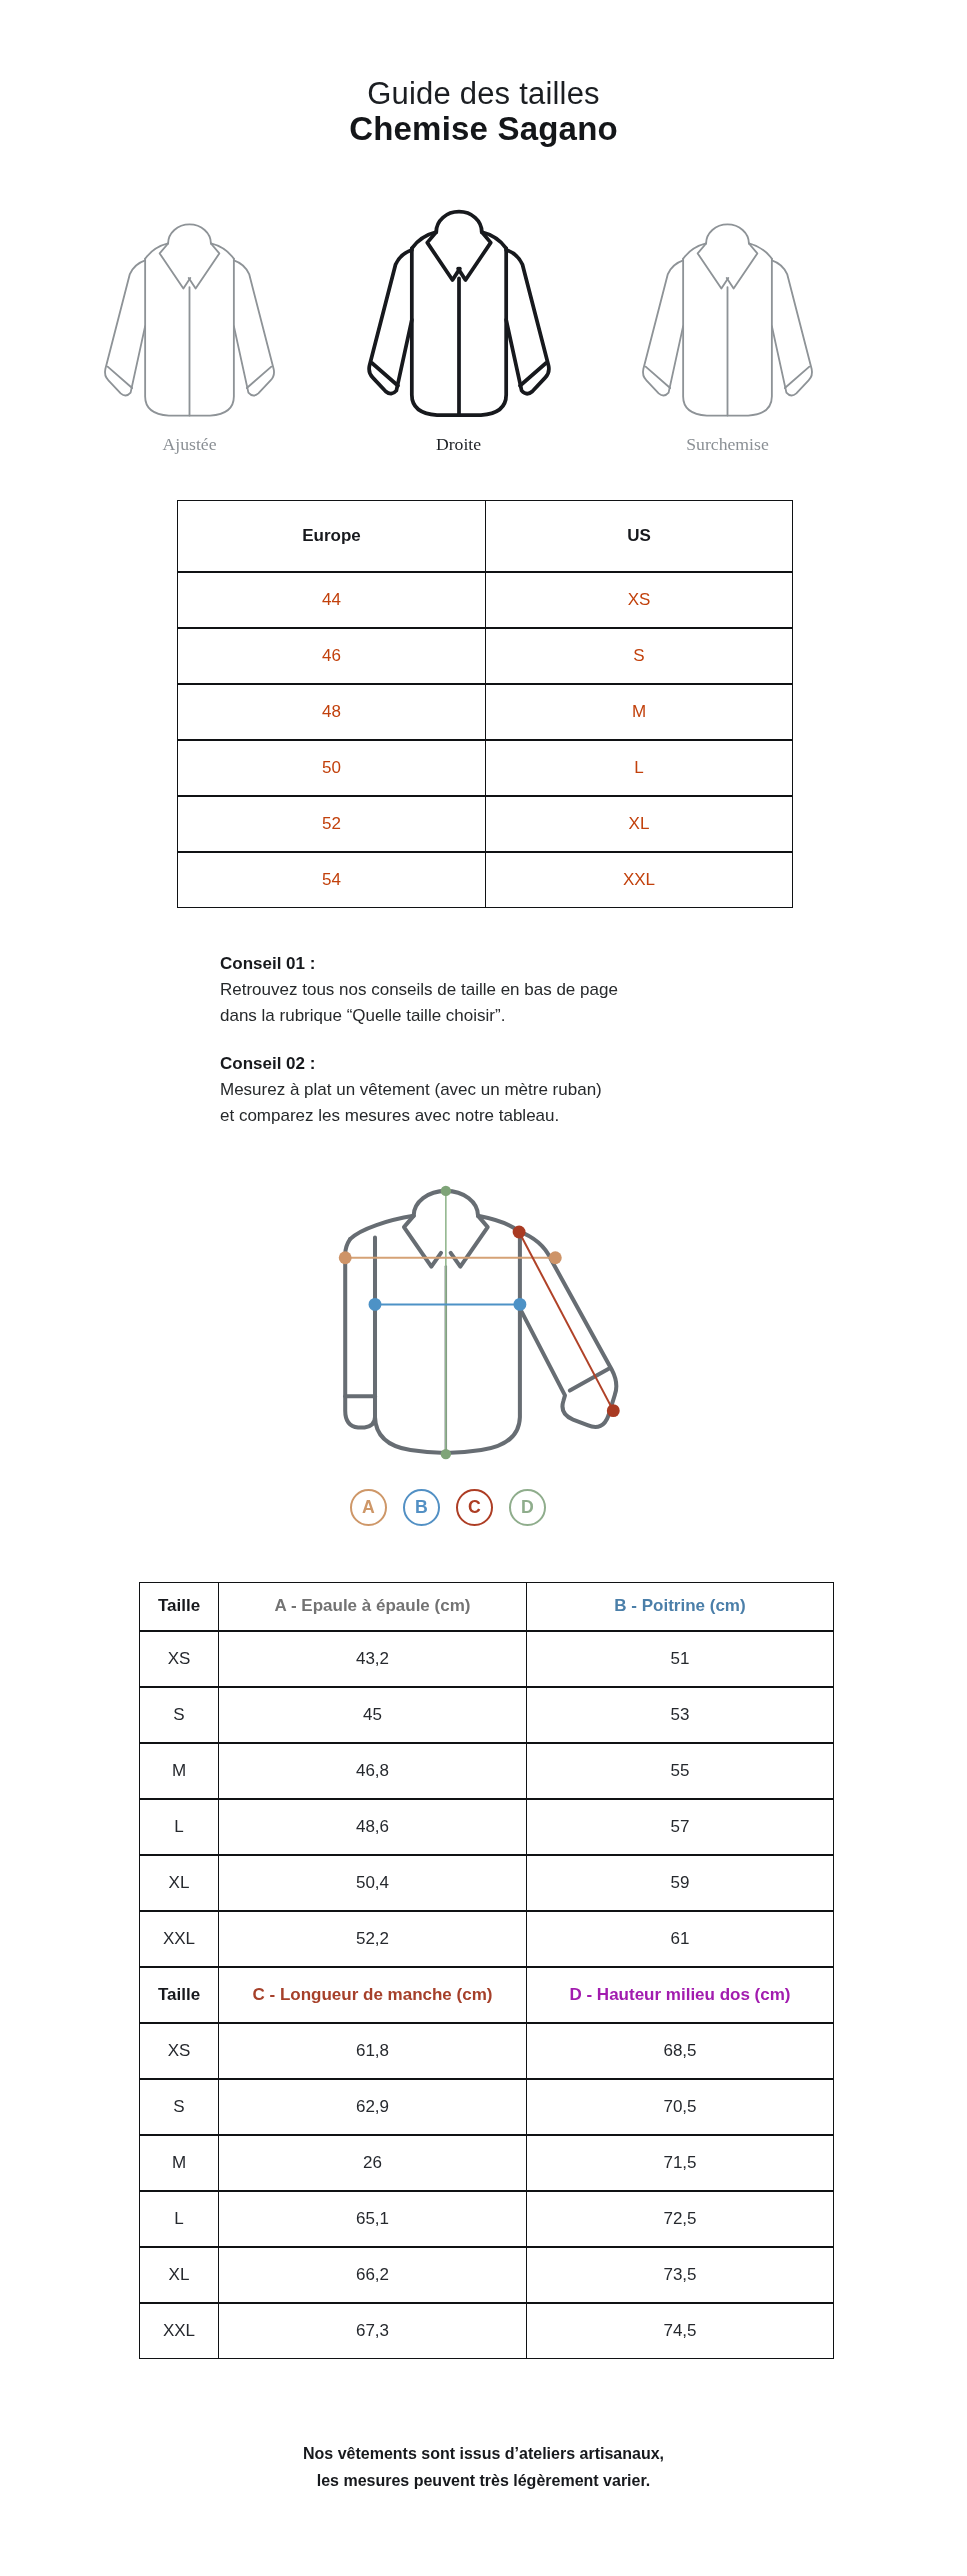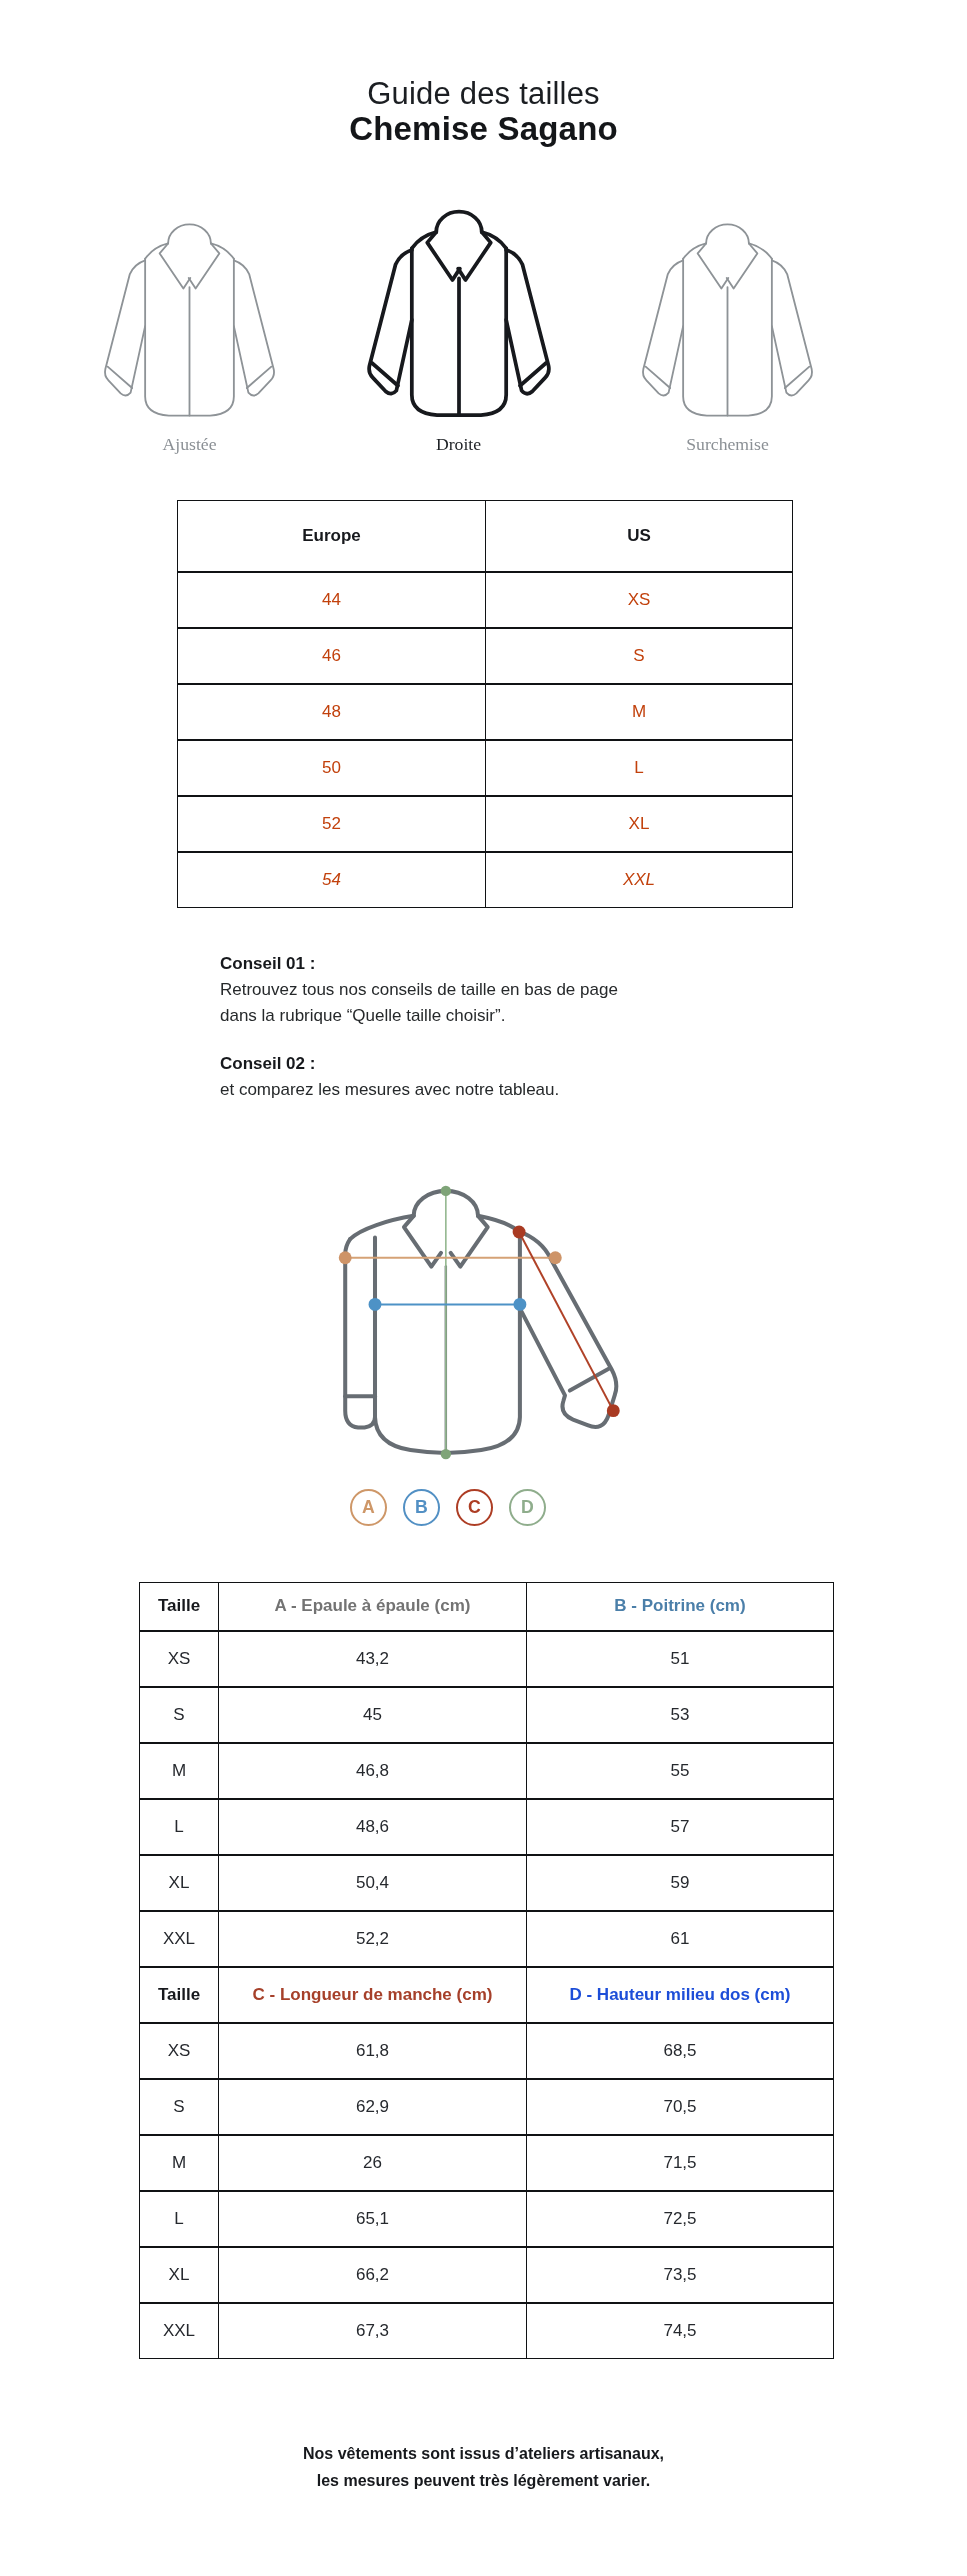--- a/index.html
+++ b/index.html
@@ -26,21 +26,21 @@
 
   
   table { border-collapse:collapse; table-layout:fixed; background:#fff; }
   th, td { text-align:center; vertical-align:middle; font-size:17px; border-left:1.6px solid #101214; }
   th { font-weight:700; }
   tr > :first-child { border-left:1.6px solid #101214; }
 
   .conv-table { top:500px; left:177px; width:615px; border:1.6px solid #101214; }
   .conv-table th { height:71px; border-bottom:2.4px solid #101214; }
   .conv-table td { height:56px; border-bottom:2.4px solid #101214; color:#c2410c; }
-  .conv-table tr:last-child td { border-bottom:none;font-style:italic; }
+  .conv-table tr:last-child td { border-bottom:none; }
 
   .meas-table { top:1582px; left:139px; width:694px; border:1.6px solid #101214; }
   .meas-table th.h1 { height:48px; border-bottom:2.4px solid #101214; }
   .meas-table th.h2 { height:56px; border-bottom:2.4px solid #101214; }
   .meas-table td { height:56px; border-bottom:2.4px solid #101214; color:#26292e; }
   .meas-table tr:last-child td { border-bottom:none; }
 
   
   .tips { top:951px; left:220px; width:548px; font-size:17px; line-height:26px; color:#26292b; }
   .tips .tip-title { font-weight:700; color:#17191d; }
@@ -139,20 +139,21 @@
   </table>
 
 <div class="abs tips">
   <div class="tip">
     <div class="tip-title">Conseil 01 :</div>
     <div>Retrouvez tous nos conseils de taille en bas de page</div>
     <div>dans la rubrique “Quelle taille choisir”.</div>
   </div>
   <div class="tip">
     <div class="tip-title">Conseil 02 :</div>
+    <div>Mesurez à plat un vêtement (avec un mètre ruban)</div>
     <div>et comparez les mesures avec notre tableau.</div>
   </div>
 </div>
 
 <svg class="abs diagram" width="379" height="322" viewBox="0 0 470 400">
   <g fill="none" stroke-width="5" stroke-linecap="round" stroke-linejoin="round" stroke="#676D73">
     <path d="M135,115 L135,338 Q136,372 179,379 Q223,386 267,379 Q314,372 315,338 L315,115"></path>
     <path d="M183,88 C152,93 117,104 104,117"></path>
     <path d="M263,88 C288,93 305,100 313,107"></path>
     <path d="M183,88 A40,31 0 0 1 263,88"></path>
@@ -231,21 +232,21 @@
         <td>59</td>
       </tr>
   <tr>
         <td>XXL</td>
         <td>52,2</td>
         <td>61</td>
       </tr>
   <tr>
     <th class="h2">Taille</th>
     <th class="h2" style="color: rgb(166, 64, 42);">C - Longueur de manche (cm)</th>
-    <th class="h2" style="color: #1d4ed8;">D - Hauteur milieu dos (cm)</th>
+    <th class="h2" style="color: #a21caf;">D - Hauteur milieu dos (cm)</th>
   </tr>
   <tr>
         <td>XS</td>
         <td>61,8</td>
         <td>68,5</td>
       </tr>
   <tr>
         <td>S</td>
         <td>62,9</td>
         <td>70,5</td>

